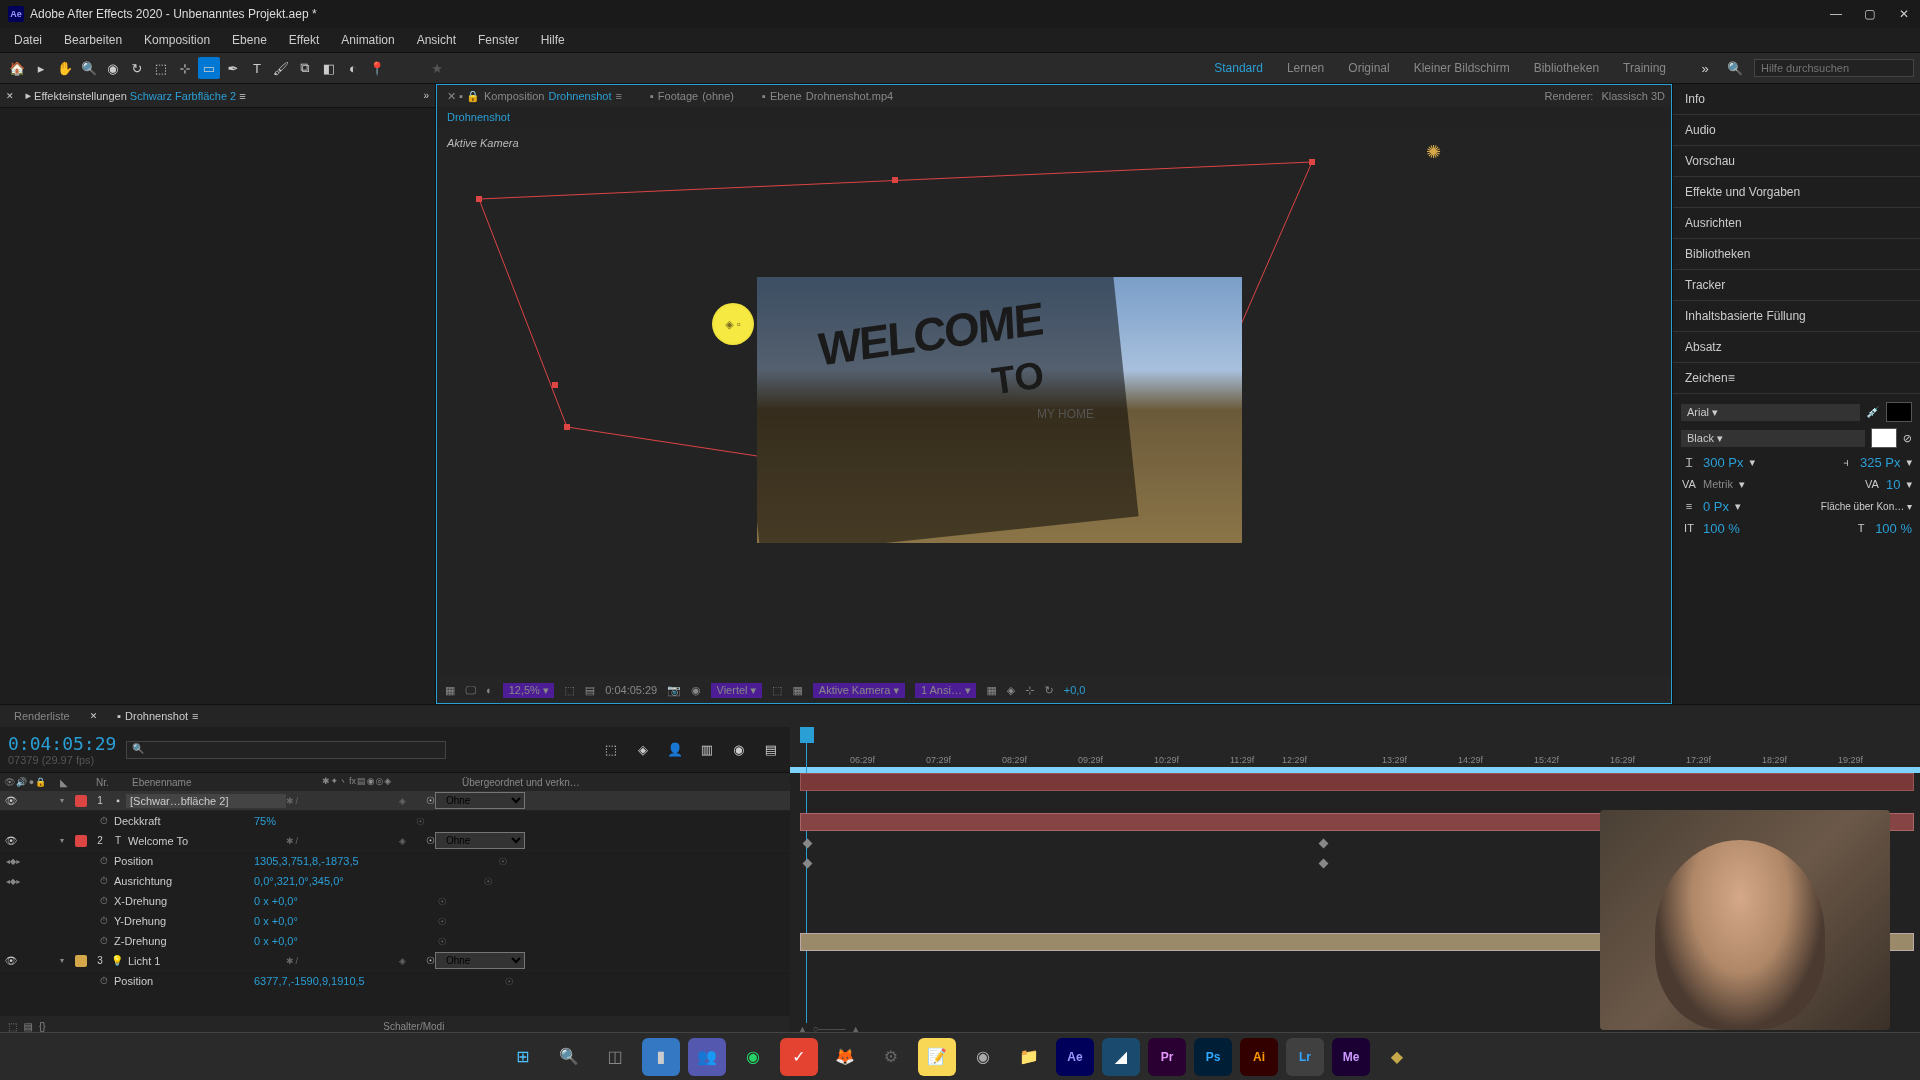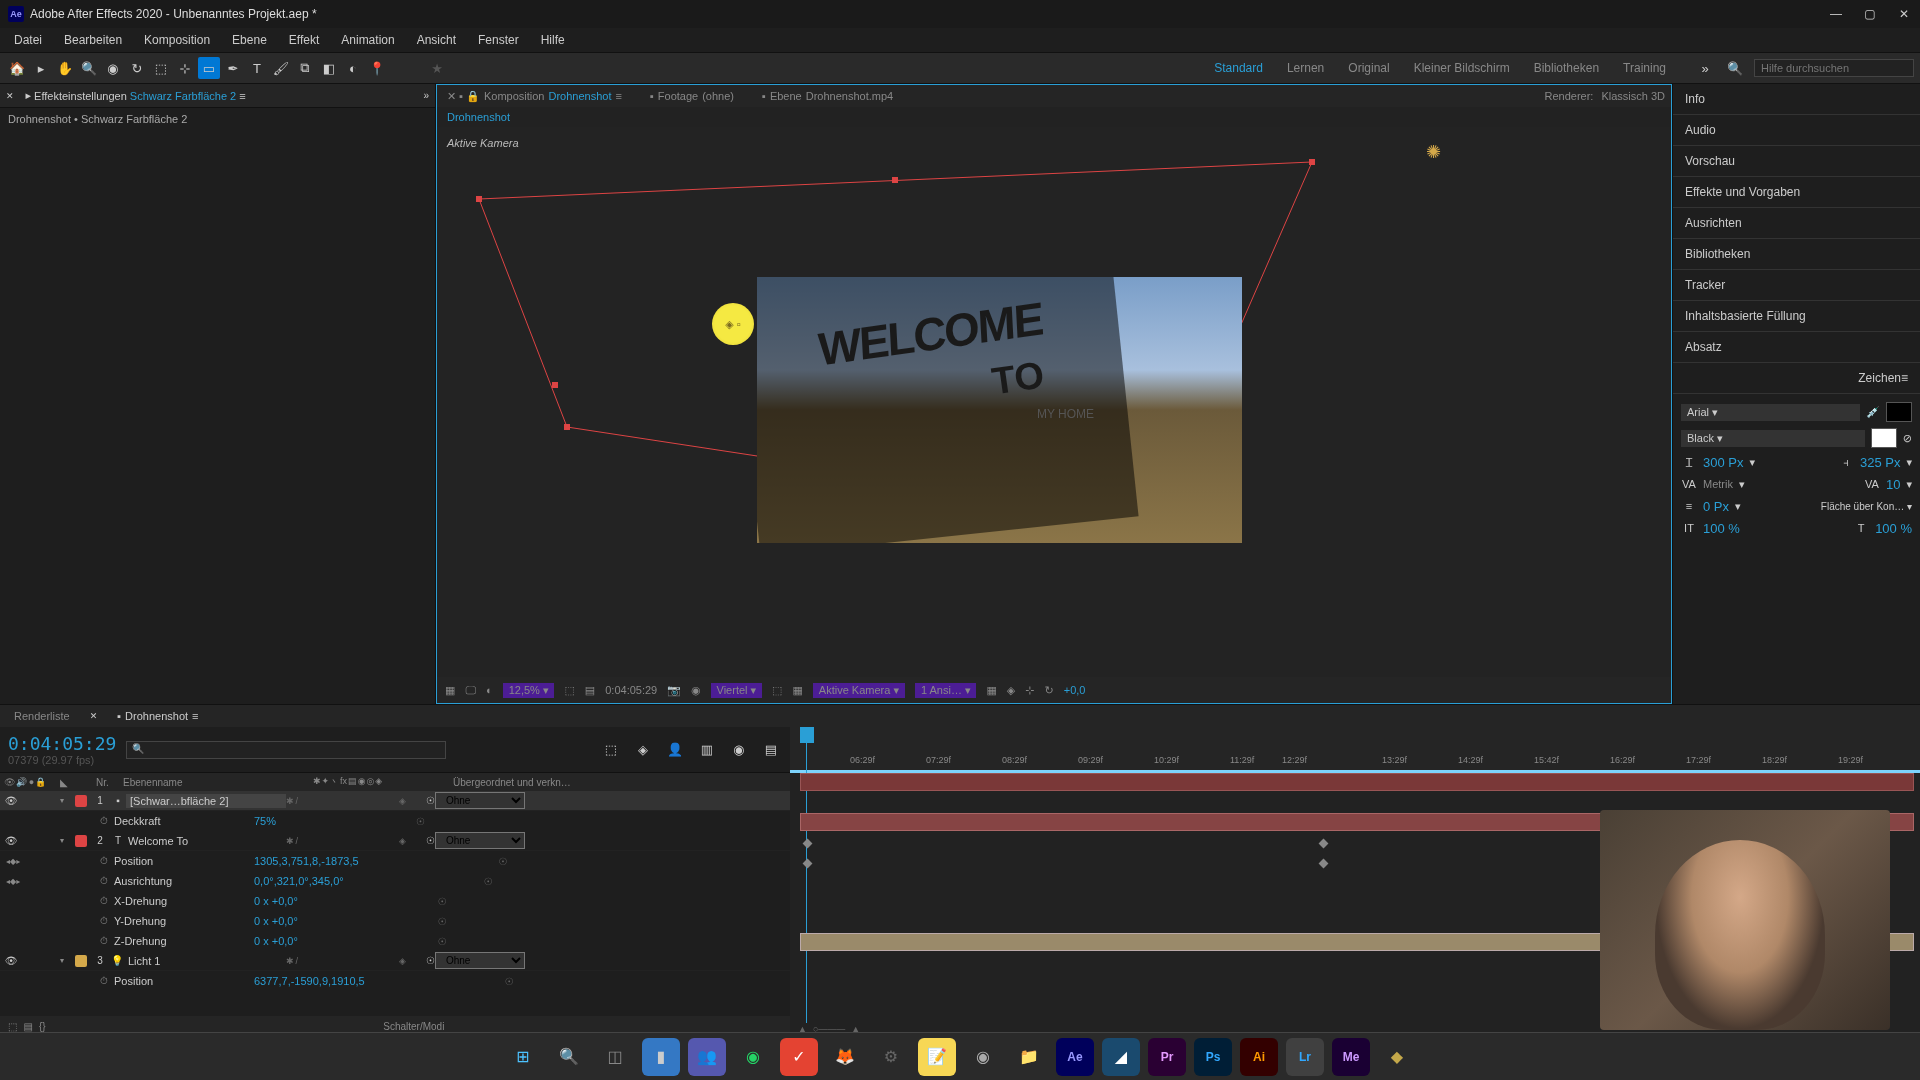--- a/index.html
+++ b/index.html
@@ -79,21 +79,21 @@
 .tl-icon { width:16px; text-align:center; font-size:10px; }
 .tl-name { width:160px; font-size:11px; padding-left:2px; }
 .tl-name.boxed { background:#444; padding:1px 4px; }
 .tl-switches { width:120px; display:flex; gap:2px; font-size:9px; color:#666; }
 .tl-parent-dd { background:#333; padding:1px 6px; font-size:10px; width:90px; }
 .tl-prop { padding-left:100px; display:flex; align-items:center; height:20px; }
 .tl-prop-sw { width:14px; font-size:10px; color:#888; }
 .tl-prop-name { width:140px; font-size:11px; }
 .tl-prop-val { color:#2a9fd6; font-size:11px; }
 .tl-right { flex:1; background:#222; position:relative; }
-.tl-ruler { height:46px; background:#252525; border-bottom:3px solid #7dd3fc; position:relative; }
+.tl-ruler { height:46px; background:#252525; border-bottom:6px solid #7dd3fc; position:relative; }
 .playhead { position:absolute; left:10px; top:0; width:14px; height:16px; background:#2a9fd6; cursor:pointer; }
 .playhead-line { position:absolute; left:16px; top:16px; width:1px; height:280px; background:#2a9fd6; }
 .tick { position:absolute; top:28px; font-size:9px; color:#888; }
 .bar-area { position:relative; }
 .layer-bar { position:absolute; height:18px; left:10px; right:6px; }
 .layer-bar.red { background:#7a3838; border:1px solid #955; }
 .layer-bar.red2 { background:#864444; border:1px solid #a66; }
 .layer-bar.tan { background:#9a8a6a; border:1px solid #baa; }
 .kf-diamond { position:absolute; width:7px; height:7px; background:#888; transform:rotate(45deg); }
 .tl-footer { height:20px; background:#252525; display:flex; align-items:center; font-size:10px; color:#888; padding:0 8px; justify-content:center; }
@@ -169,21 +169,20 @@
     <div class="panel-tabs">
       <span style="font-size:9px;margin-right:4px;">✕</span>
       <span class="ptab active">
         <span>▸</span>
         <span>Effekteinstellungen</span>
         <span class="ptab-link">Schwarz Farbfläche 2</span>
         <span>≡</span>
       </span>
       <span style="margin-left:auto;font-size:10px;">»</span>
     </div>
-    <div class="subheader">Drohnenshot • Schwarz Farbfläche 2</div>
   </div>
 
   <div class="center-panel">
     <div class="comp-tabs" id="comp-tabs">
         <div class="ctab active">✕ ▪ 🔒 <span>Komposition</span> <span class="ctab-name">Drohnenshot</span> ≡</div>
         <div class="ctab">▪ <span>Footage</span> <span class="ctab-name">(ohne)</span></div>
         <div class="ctab">▪ <span>Ebene</span> <span class="ctab-name">Drohnenshot.mp4</span></div>
       <div class="renderer">
         <span>Renderer:</span>
         <span>Klassisch 3D</span>
@@ -241,21 +240,21 @@
 
   <div class="rp-section">Info</div>
       <div class="rp-section">Audio</div>
       <div class="rp-section">Vorschau</div>
       <div class="rp-section">Effekte und Vorgaben</div>
       <div class="rp-section">Ausrichten</div>
       <div class="rp-section">Bibliotheken</div>
       <div class="rp-section">Tracker</div>
       <div class="rp-section">Inhaltsbasierte Füllung</div>
       <div class="rp-section">Absatz</div>
-      <div class="rp-section" style="display: flex; justify-content: flex-end;">Zeichen<span>≡</span></div>
+      <div class="rp-section" style="display: flex; justify-content: flex-start;">Zeichen<span>≡</span></div>
       <div class="char-panel">
         <div class="char-row">
           <div class="char-sel">Arial ▾</div>
           <span>💉</span>
           <div class="color-swatch"></div>
         </div>
         <div class="char-row">
           <div class="char-sel">Black ▾</div>
           <div class="color-swatch white"></div>
           <span>⊘</span>
@@ -302,21 +301,21 @@
       <div class="tl-col-head">
         <span style="width:56px;display:flex;gap:1px;font-size:9px">
             <span>👁</span>
             <span>🔊</span>
             <span>●</span>
             <span>🔒</span>
           </span>
         <span style="width:36px;display:flex;gap:4px">
             <span>◣</span>
           </span>
-        <span style="width:27px">Nr.</span>
+        <span style="width:36px">Nr.</span>
         <span style="width:190px">Ebenenname</span>
         <span style="width:140px;display:flex;gap:1px;font-size:9px">
           <span>✱</span>
             <span>✦</span>
             <span>丶</span>
             <span>fx</span>
             <span>▤</span>
             <span>◉</span>
             <span>◎</span>
             <span>◈</span>

